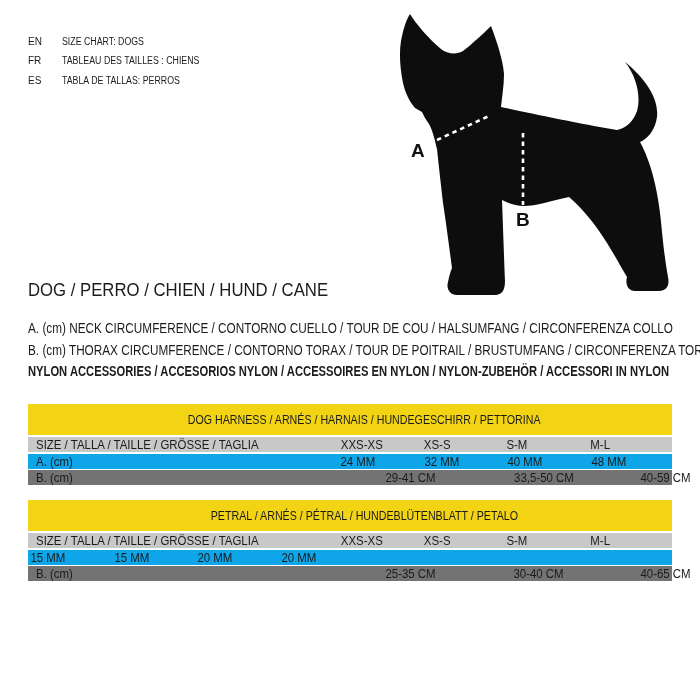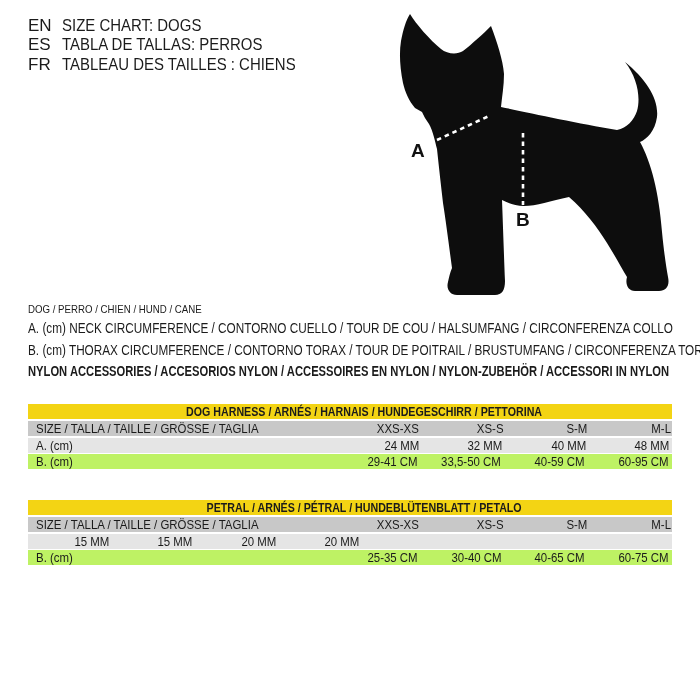--- a/index.html
+++ b/index.html
@@ -7,58 +7,58 @@
        font-family:"Liberation Sans", sans-serif;color:#1b1b1b;}
   .abs{position:absolute;}
   
   .cxL{display:inline-block;transform:scaleX(0.88);transform-origin:0 50%;white-space:nowrap;}
   .cxC{display:inline-block;transform:scaleX(0.88);transform-origin:50% 50%;white-space:nowrap;}
   .cxT{display:inline-block;transform:scaleX(0.82);transform-origin:50% 50%;white-space:nowrap;}
   .cx84{display:inline-block;transform:scaleX(0.84);transform-origin:0 50%;white-space:nowrap;}
   .cx80{display:inline-block;transform:scaleX(0.80);transform-origin:0 50%;white-space:nowrap;}
 
   
-  .lang-list{left:28px;top:16px;font-size:17px;line-height:19.4px;}
+  .lang-list{left:28px;top:32px;font-size:10px;line-height:19.4px;}
   .lang-row{display:flex;}
   .lang-code{width:34px;flex:0 0 34px;}
 
   
-  .dog-caption{left:28px;top:279px;font-size:11px;margin-top:24px;}
+  .dog-caption{left:28px;top:279px;font-size:19px;}
   .meas-a{left:28px;top:320px;font-size:14px;}
   .meas-b{left:28px;top:342px;font-size:14px;}
   .meas-mat{left:28px;top:363px;font-size:14px;font-weight:bold;}
 
   
   .size-table{left:28px;width:644px;}
-  .tbl-header{height:15px;background:#F3D414;display:flex;align-items:center;justify-content:center;
-              font-weight:bold;font-size:13px;margin-bottom:2px;padding-left:28px;}
+  .tbl-header{height:31px;background:#F3D414;display:flex;align-items:center;justify-content:center;
+              font-weight:normal;font-size:13px;margin-bottom:2px;padding-left:28px;}
   .tbl-row{display:flex;height:15px;align-items:center;font-size:13px;margin-bottom:1.5px;}
   .row-gray{background:#C8C8C8;}
-  .row-white{background:#e5e5e5;}
-  .row-light{background:#bef264;}
+  .row-white{background:#0ea5e9;}
+  .row-light{background:#737373;gap:44px;}
   .cell-label{width:310px;flex:0 0 310px;padding-left:8px;box-sizing:border-box;}
-  .cell-val{width:83.5px;flex:0 0 83.5px;text-align:right;}
+  .cell-val{width:83.5px;flex:0 0 83.5px;text-align:left;}
 
   svg text{font-family:"Liberation Sans", sans-serif;}
 </style>
 </head>
 <body>
 
 <div class="abs lang-list">
   <div class="lang-row">
     <span class="lang-code">EN</span>
     <span class="cxL">SIZE CHART: DOGS</span>
   </div>
   <div class="lang-row">
+    <span class="lang-code">FR</span>
+    <span class="cxL">TABLEAU DES TAILLES : CHIENS</span>
+  </div>
+  <div class="lang-row">
     <span class="lang-code">ES</span>
     <span class="cxL">TABLA DE TALLAS: PERROS</span>
-  </div>
-  <div class="lang-row">
-    <span class="lang-code">FR</span>
-    <span class="cxL">TABLEAU DES TAILLES : CHIENS</span>
   </div>
 </div>
 
 <svg class="abs" style="left:380px;top:0;" width="320" height="300" viewBox="380 0 320 300">
   <path fill="#0D0D0D" d="
     M 410,14
     C 416,24 430,40 441,49
     C 447,54 457,55 463,51
     C 472,44 484,33 491,26
     C 497,42 503,60 504,74

